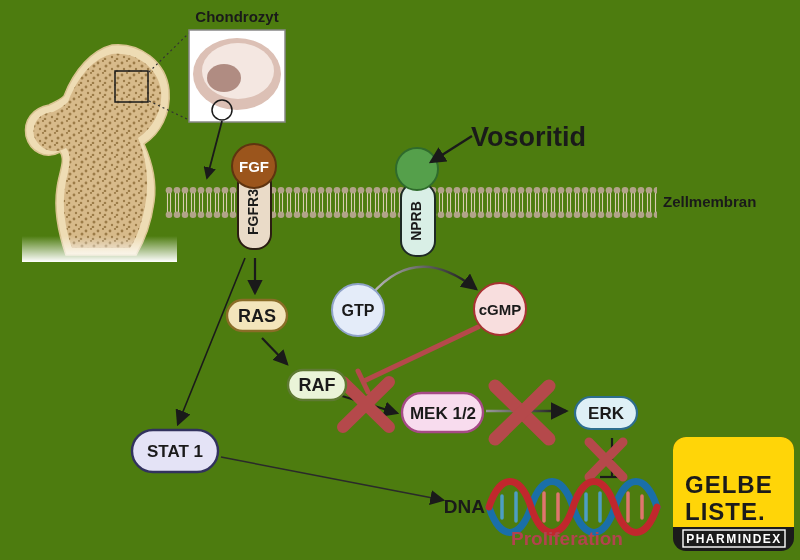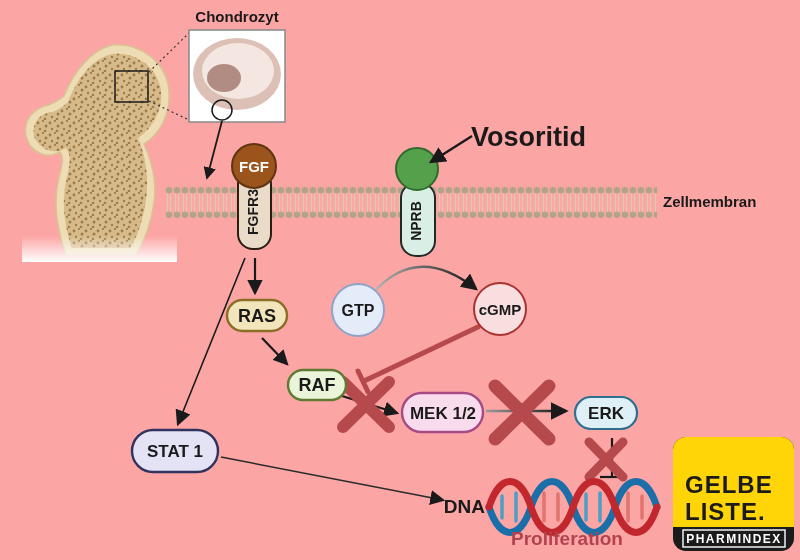--- a/index.html
+++ b/index.html
@@ -1,16 +1,16 @@
 <!DOCTYPE html>
 <html><head>
 <meta charset="utf-8">
 <style>
   html,body{margin:0;padding:0;background:#ffffff;}
-  .stage{position:relative;width:800px;height:560px;background:#fca5a5;overflow:hidden;
+  .stage{position:relative;width:800px;height:560px;background:#4d7c0f;overflow:hidden;
          font-family:"Liberation Sans","DejaVu Sans",sans-serif;}
   svg text{font-family:"Liberation Sans","DejaVu Sans",sans-serif;}
   .lbl{font-weight:bold;fill:#1a1a1a;}
   .lbl-white{font-weight:bold;fill:#ffffff;}
 </style>
 </head>
 <body>
 
 <div class="stage">
 <svg width="800" height="560" viewBox="0 0 800 560">

